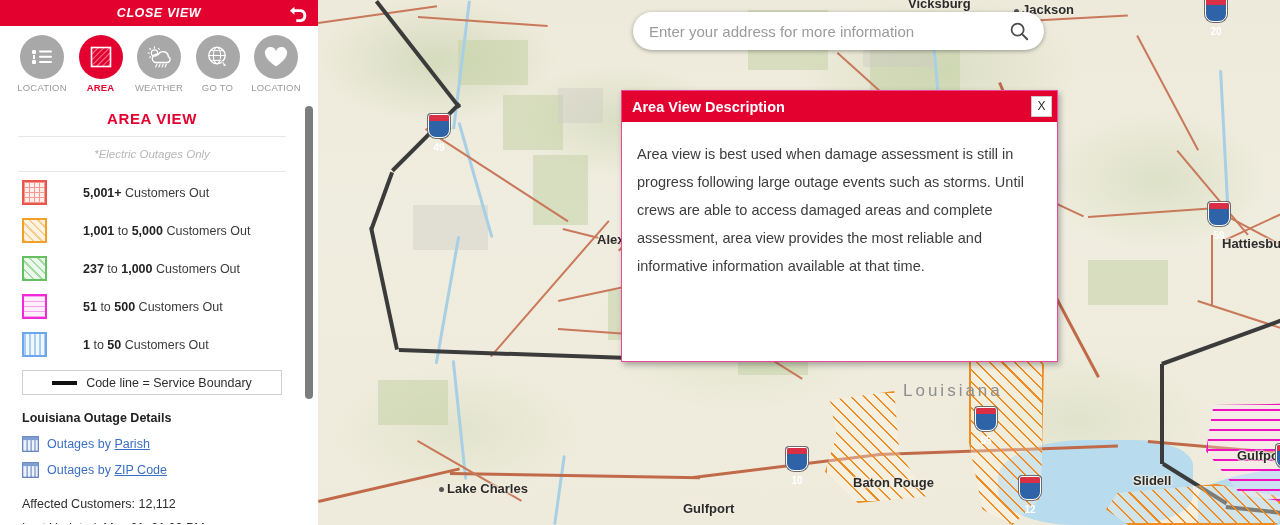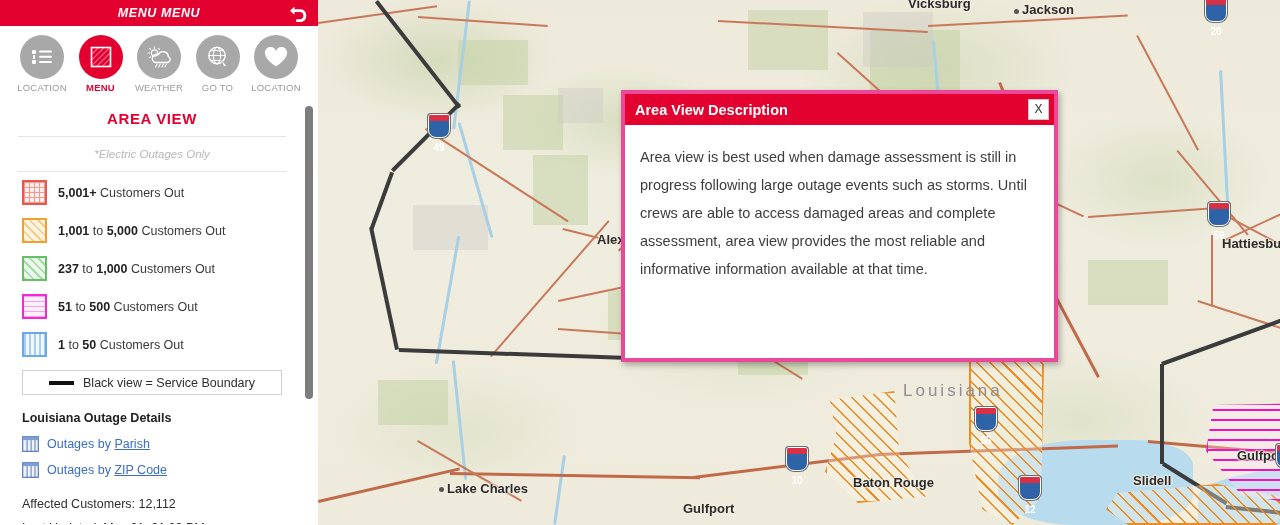--- a/index.html
+++ b/index.html
@@ -97,21 +97,21 @@
     font-family: "Liberation Sans", sans-serif; font-size: 15px; color: #333;
   }
   #search-input::placeholder { color: #9b9b9b; }
   .search-icon { width: 22px; height: 22px; flex: 0 0 auto; }
 
   
   #modal {
     position: absolute; left: 621px; top: 90px; width: 437px; height: 272px;
     background: #ffffff; z-index: 50;
     box-shadow: 2px 3px 6px rgba(0,0,0,.3);
-    border: 4px solid #ec4899;
+    border: 1px solid #ec4899;
     display: flex; flex-direction: column;
   }
   #modal-header {
     height: 31px; background: #e3022f; display: flex; align-items: center;
     justify-content: space-between; padding: 0 5px 0 10px;
   }
   #modal-title {
     color: #fff; font-size: 14.5px; font-weight: bold;
     font-family: "Liberation Sans", sans-serif;
   }
@@ -166,21 +166,21 @@
     text-align: center; color: #e3022f; font-size: 15px; font-weight: bold;
     letter-spacing: .6px; padding: 11px 0 9px 0;
   }
   .hr { height: 1px; background: #e6e6e6; margin: 0 18px; }
   #electric-note {
     text-align: center; font-size: 11.5px; color: #b7b7b7; font-style: italic;
     padding: 11px 0 11px 0;
   }
   #legend { padding: 8px 0 0 22px; }
   .legend-row {
-    display: flex; align-items: center; margin-bottom: 13px;
+    display: flex; align-items: center; margin-bottom: 13px; gap: 25px;
   }
   .swatch {
     width: 25px; height: 25px; flex: 0 0 auto; margin-right: 11px;
   }
   .sw-red {
     border: 2px solid #e9574c;
     background-image:
       repeating-linear-gradient(0deg, #f09a92 0 1px, transparent 1px 5px),
       repeating-linear-gradient(90deg, #f09a92 0 1px, transparent 1px 5px);
     background-color: #fdeeec;
@@ -335,33 +335,40 @@
 
     <div class="shield" style="left:110px;top:114px;"><span>49</span></div>
     <div class="shield" style="left:887px;top:-2px;"><span>20</span></div>
     <div class="shield" style="left:890px;top:202px;"><span>59</span></div>
     <div class="shield" style="left:468px;top:447px;"><span>10</span></div>
     <div class="shield" style="left:657px;top:407px;"><span>55</span></div>
     <div class="shield" style="left:701px;top:433px;margin-top:43px;"><span>12</span></div>
     <div class="shield" style="left:958px;top:444px;"></div>
   </div>
 
+  <div id="search-bar">
+    <input id="search-input" type="text" placeholder="Enter your address for more information" style="">
+    <svg class="search-icon" viewBox="0 0 24 24">
+      <circle cx="10.5" cy="10.5" r="6.6" fill="none" stroke="#4a4a4a" stroke-width="1.9"></circle>
+      <line x1="15.4" y1="15.4" x2="21" y2="21" stroke="#4a4a4a" stroke-width="2.1" stroke-linecap="round"></line>
+    </svg>
+  </div>
 
   <div id="modal">
     <div id="modal-header">
       <div id="modal-title">Area View Description</div>
       <div id="modal-close">X</div>
     </div>
     <div id="modal-body">Area view is best used when damage assessment is still in progress following large outage events such as storms. Until crews are able to access damaged areas and complete assessment, area view provides the most reliable and informative information available at that time.</div>
   </div>
 
   <div id="sidebar">
 
     <div id="close-menu-bar">
-      <div id="close-menu-label">MENU MENU</div>
+      <div id="close-menu-label">CLOSE VIEW</div>
       <svg id="back-arrow" viewBox="0 0 24 22">
         <path d="M7 4 L2 8.5 L7 13 L7 10 L14 10 A4.2 4.2 0 0 1 14 18 L9 18 L9 21 L14.5 21 A7.2 7.2 0 0 0 14.5 7 L7 7 Z" fill="#ffffff"></path>
       </svg>
     </div>
 
     <div id="nav-icons">
 
       <div class="nav-item">
         <div class="nav-circle">
           <svg width="24" height="20" viewBox="0 0 24 20">
@@ -380,21 +387,21 @@
         <div class="nav-circle">
           <svg width="24" height="24" viewBox="0 0 24 24">
             <defs>
               <pattern id="hatch" width="4" height="4" patternTransform="rotate(45)" patternUnits="userSpaceOnUse">
                 <line x1="0" y1="0" x2="0" y2="4" stroke="#ffffff" stroke-width="1.1" opacity="0.85"></line>
               </pattern>
             </defs>
             <rect x="2.5" y="2.5" width="19" height="19" fill="url(#hatch)" stroke="#ffffff" stroke-width="1.6"></rect>
           </svg>
         </div>
-        <div class="nav-label">MENU</div>
+        <div class="nav-label">AREA</div>
       </div>
 
       <div class="nav-item">
         <div class="nav-circle">
           <svg width="28" height="24" viewBox="0 0 28 24">
             <circle cx="9.5" cy="8" r="3.1" fill="none" stroke="#fff" stroke-width="1.2"></circle>
             <g stroke="#fff" stroke-width="1.1" stroke-linecap="round">
               <line x1="9.5" y1="1.8" x2="9.5" y2="3.2"></line>
               <line x1="4.6" y1="3.4" x2="5.6" y2="4.4"></line>
               <line x1="3" y1="8" x2="4.4" y2="8"></line>
@@ -464,21 +471,21 @@
             <div class="legend-text"><b>51</b><span> to </span><b>500</b><span> Customers Out</span></div>
           </div>
           <div class="legend-row">
             <div class="swatch sw-blue"></div>
             <div class="legend-text"><b>1</b><span> to </span><b>50</b><span> Customers Out</span></div>
           </div>
         </div>
 
         <div id="boundary-box">
           <div id="boundary-line"></div>
-          <div id="boundary-text">Black view = Service Boundary</div>
+          <div id="boundary-text">Code line = Service Boundary</div>
         </div>
 
         <div id="details-title">Louisiana Outage Details</div>
 
         <div class="detail-link-row">
           <svg class="table-icon" viewBox="0 0 17 16">
             <rect x="0.7" y="0.7" width="15.6" height="14.6" fill="#eef3fb" stroke="#4a6fb5" stroke-width="1.1"></rect>
             <rect x="0.7" y="0.7" width="15.6" height="3.4" fill="#7e9ed4"></rect>
             <line x1="5.1" y1="4.1" x2="5.1" y2="15.3" stroke="#4a6fb5" stroke-width="0.9"></line>
             <line x1="9.1" y1="4.1" x2="9.1" y2="15.3" stroke="#4a6fb5" stroke-width="0.9"></line>

